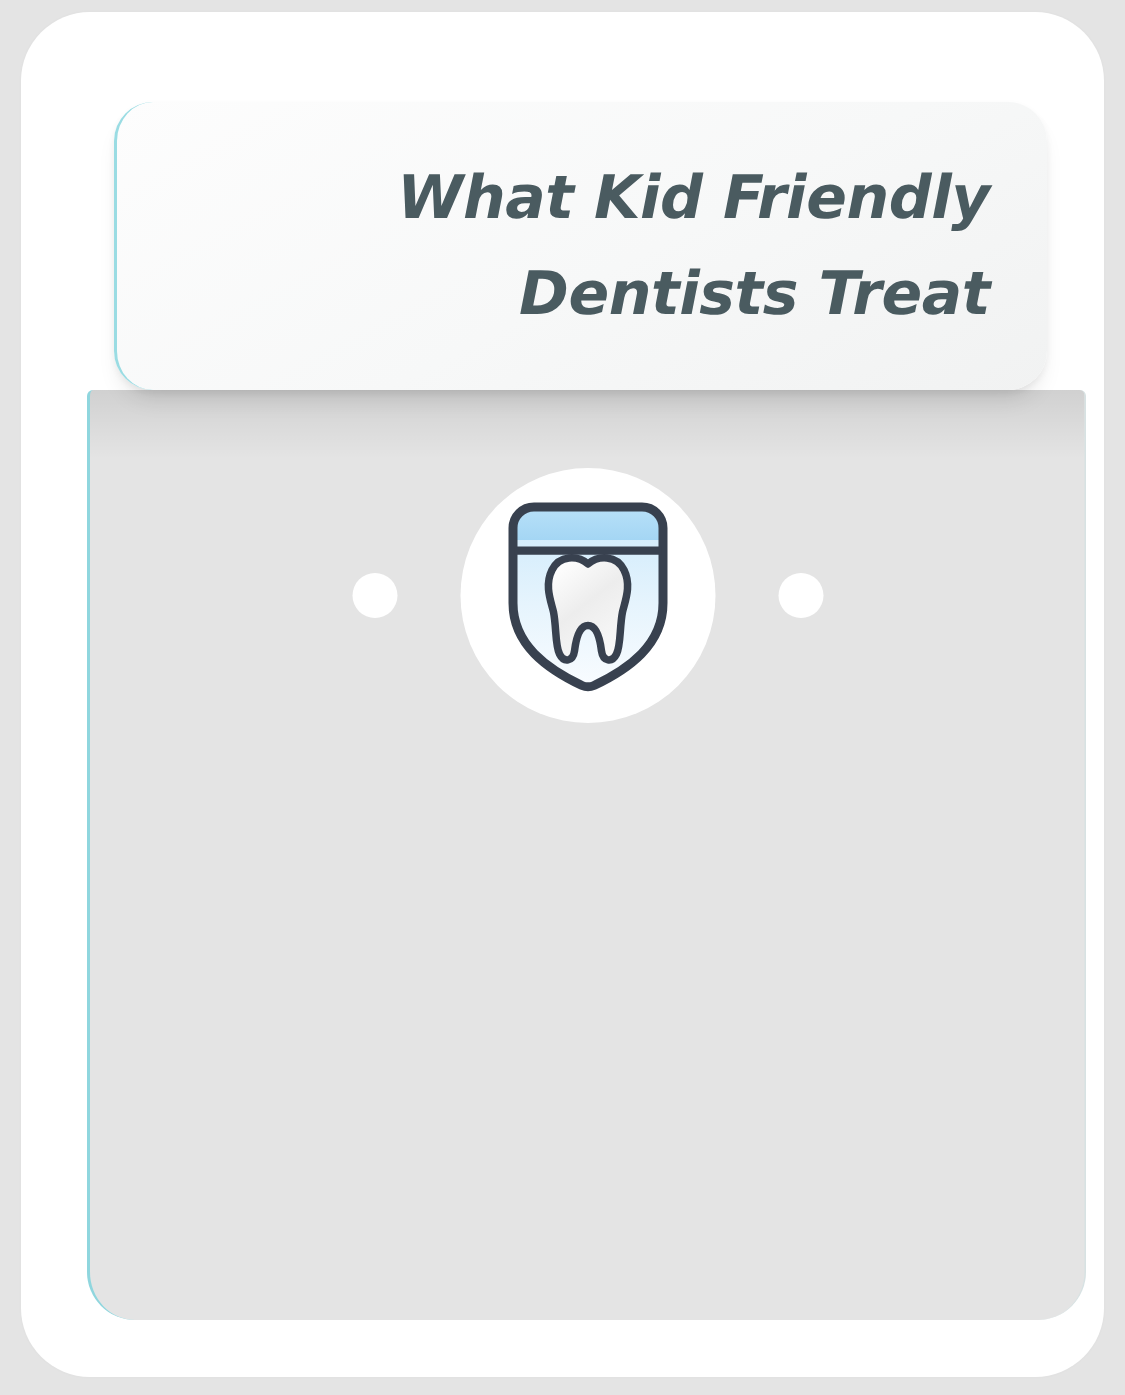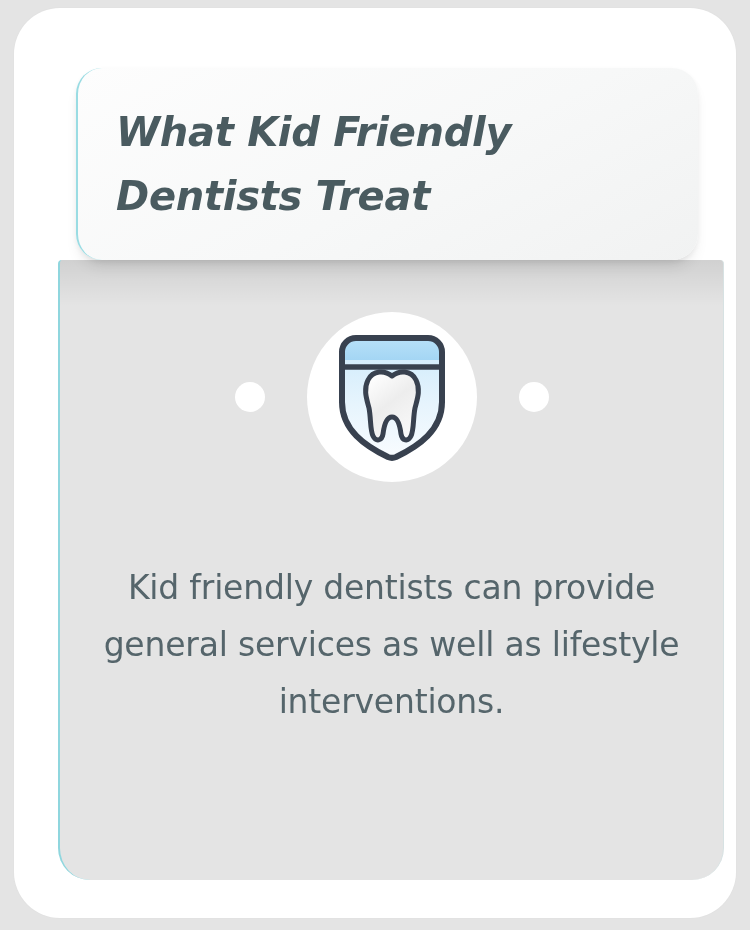--- a/index.html
+++ b/index.html
@@ -69,21 +69,21 @@
   }
   .header-title {
     margin: 0;
     padding: 0 38px;
     font-family: "DejaVu Sans", sans-serif;
     font-size: 40px;
     line-height: 1.6;
     font-weight: bold;
     font-style: italic;
     color: #4a5b60;
-    text-align: left;
+    text-align: right;
     letter-spacing: -0.3px;
   }
 
   
   .icon-row {
     position: absolute;
     left: 0;
     top: 52px;
     width: 100%;
     height: 170px;
@@ -188,20 +188,19 @@
                    A10 10 0 0 1 55 127
                    C32 116 9 100 9 72 Z" fill="none" stroke="#38414f" stroke-width="6" stroke-linejoin="round"></path>
 
           <path d="M10 37 L108 37" stroke="#38414f" stroke-width="5.5" stroke-linecap="butt"></path>
         </svg>
       </div>
 
       <span class="dot dot-right"></span>
     </div>
 
-    <p class="body-copy">Kid friendly dentists can provide general services as well as lifestyle interventions.</p>
   </div>
 
   <div class="header-card">
     <h1 class="header-title">What Kid Friendly Dentists Treat</h1>
   </div>
 
 </div>
 
 </body></html>

